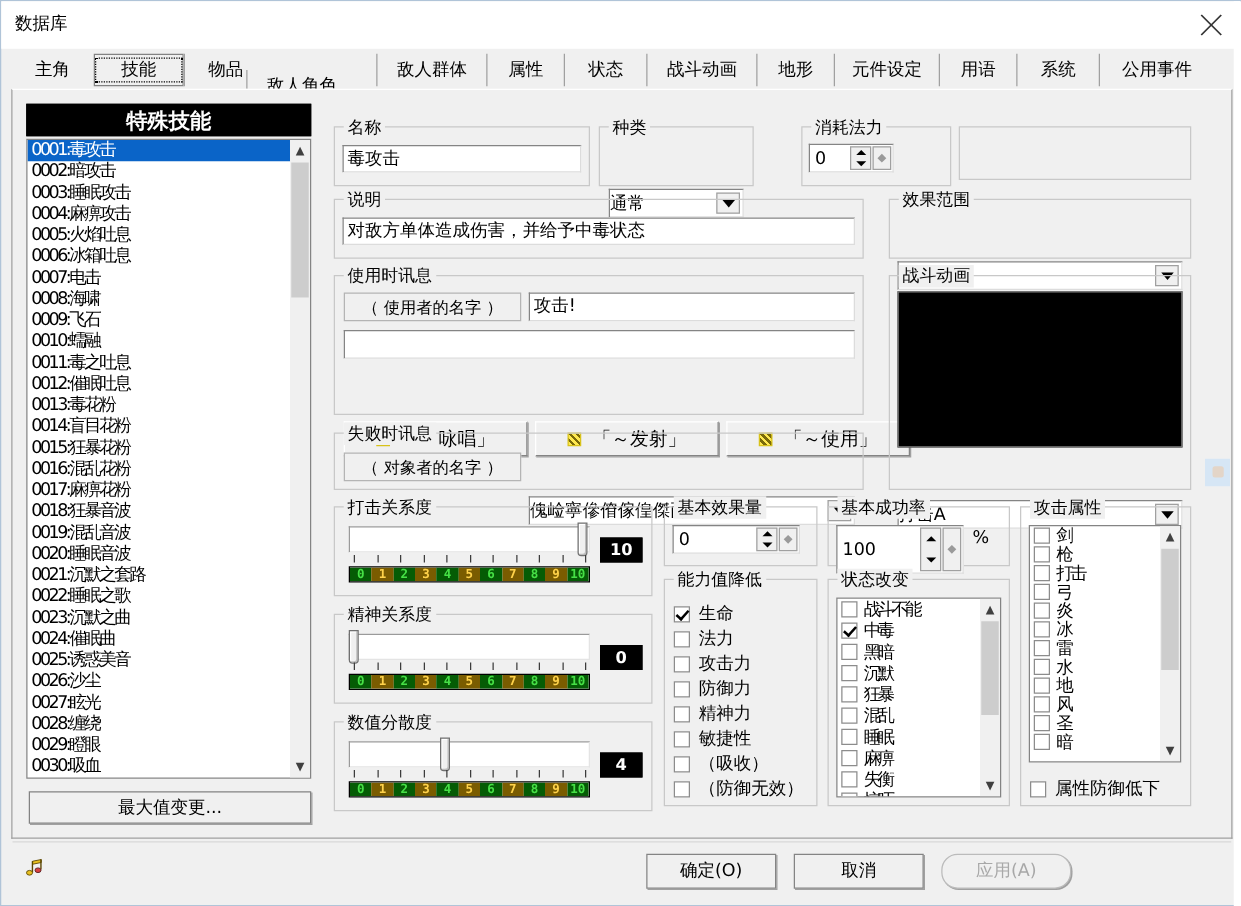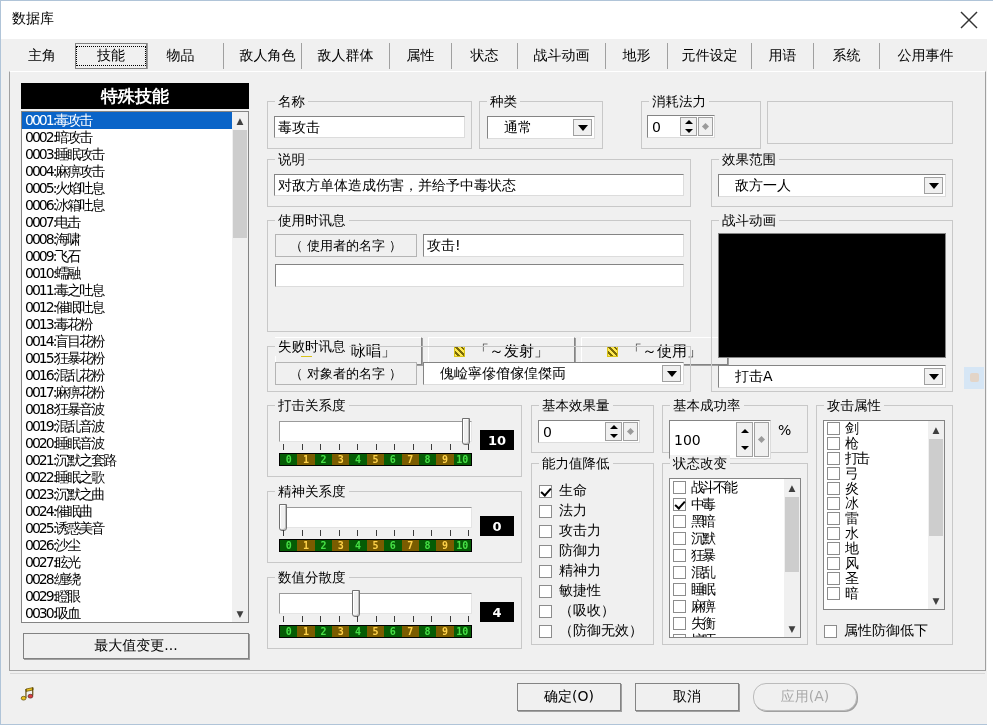--- a/index.html
+++ b/index.html
@@ -154,22 +154,23 @@
     color:#000;
   }
   
   .combo {
     position:absolute;
     background:#fff;
     border:1px solid #848484;
     border-right-color:#dcdcdc; border-bottom-color:#dcdcdc;
     font-size:14px;
     display:flex; align-items:center;
-    padding-left:16px;
+    padding-left:0;
     color:#000;
+    margin-top:35px;
   }
   .combo .arrowbox {
     position:absolute; right:2px; top:2px; bottom:2px; width:19px;
     background:#f0f0f0;
     border:1px solid #a0a0a0;
     display:flex; align-items:center; justify-content:center;
     cursor:pointer;
   }
   .caret-d {
     width:0;height:0;
@@ -351,21 +352,21 @@
   <div id="tabstrip">
       <div class="tab first" style="left: 0px; width: 66px;">
         <span class="tab-inner">主角</span>
       </div>
       <div class="tab selected" style="left: 66px; width: 72px;">
         <span class="tab-inner">技能</span>
       </div>
       <div class="tab" style="left: 138px; width: 66px;">
         <span class="tab-inner">物品</span>
       </div>
-      <div class="tab" style="left: 214px; width: 88px;">
+      <div class="tab" style="left: 188px; width: 88px; margin-top: 13px;">
         <span class="tab-inner">敌人角色</span>
       </div>
       <div class="tab" style="left: 292px; width: 88px;">
         <span class="tab-inner">敌人群体</span>
       </div>
       <div class="tab" style="left: 380px; width: 62px; font-family: Liberation Serif, serif;">
         <span class="tab-inner">属性</span>
       </div>
       <div class="tab" style="left: 442px; width: 66px;">
         <span class="tab-inner">状态</span>

